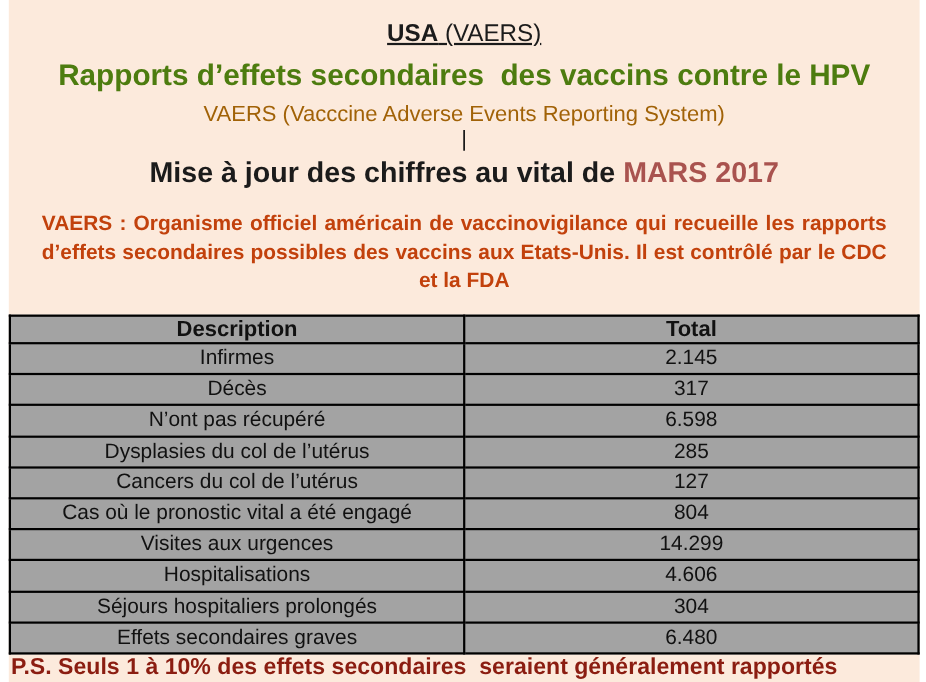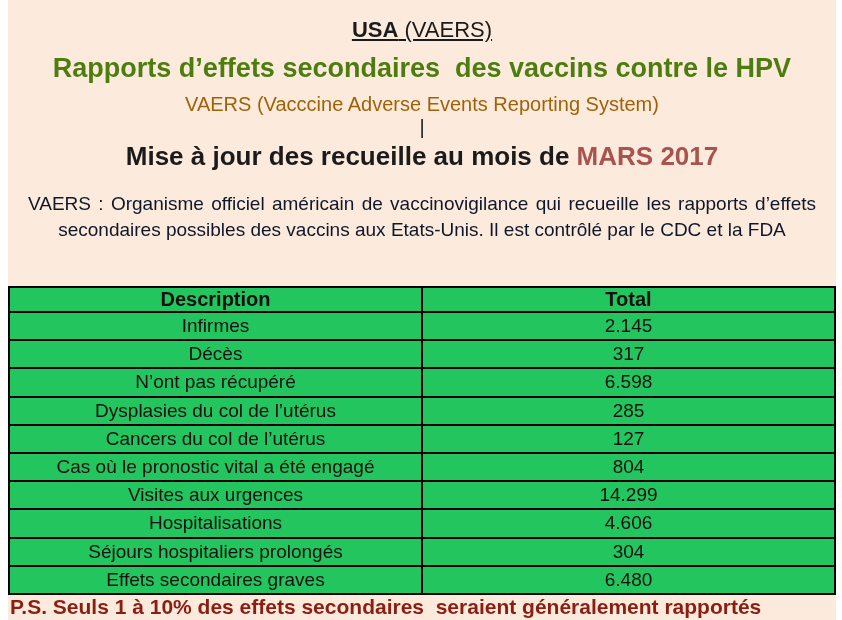--- a/index.html
+++ b/index.html
@@ -31,29 +31,29 @@
   .line-divider {
     text-align:center; font-size:20px; line-height:22px; color:#1b1b1b;
   }
   .line-update {
     margin-top:3px; text-align:center;
     font-size:26px; line-height:30px; font-weight:bold; color:#1b1b1b;
     white-space:pre-wrap;
   }
   .line-update .mars { color:#A9534F; }
   .green-note {
-    margin-top:20px; padding:0 20px;
-    font-size:19px; line-height:26px; font-weight:normal;
-    color:#0f172a;
+    margin-top:20px; padding:0 30px;
+    font-size:19px; line-height:26px; font-weight:bold;
+    color:#c2410c;
     text-align:justify; text-align-last:center;
   }
   table.vaers {
     position:absolute; top:286px; left:0;
     width:100%; height:309px;
-    border-collapse:collapse; background:#22c55e;
+    border-collapse:collapse; background:#a3a3a3;
     table-layout:fixed;
     font-size:19px; color:#111111;
   }
   table.vaers th, table.vaers td {
     border:2px solid #000000;
     text-align:center; vertical-align:middle;
     padding:0; overflow:hidden;
   }
   table.vaers th { font-size:20px; font-weight:bold; }
   .ps-note {
@@ -69,21 +69,21 @@
   <div class="panel">
 
     <div class="line-country"><span class="bold">USA</span><span> (VAERS)</span></div>
 
     <div class="line-main-title">Rapports d’effets secondaires  des vaccins contre le HPV</div>
 
     <div class="line-subtitle">VAERS (Vacccine Adverse Events Reporting System)</div>
 
     <div class="line-divider">|</div>
 
-    <div class="line-update"><span>Mise à jour des recueille au mois de </span><span class="mars">MARS 2017</span></div>
+    <div class="line-update"><span>Mise à jour des chiffres au vital de </span><span class="mars">MARS 2017</span></div>
 
     <div class="green-note">VAERS : Organisme officiel américain de vaccinovigilance qui recueille les rapports d’effets secondaires possibles des vaccins aux Etats-Unis. Il est contrôlé par le CDC et la FDA</div>
 
     <table class="vaers">
       <thead>
         <tr>
           <th>Description</th>
           <th>Total</th>
         </tr>
       </thead>

